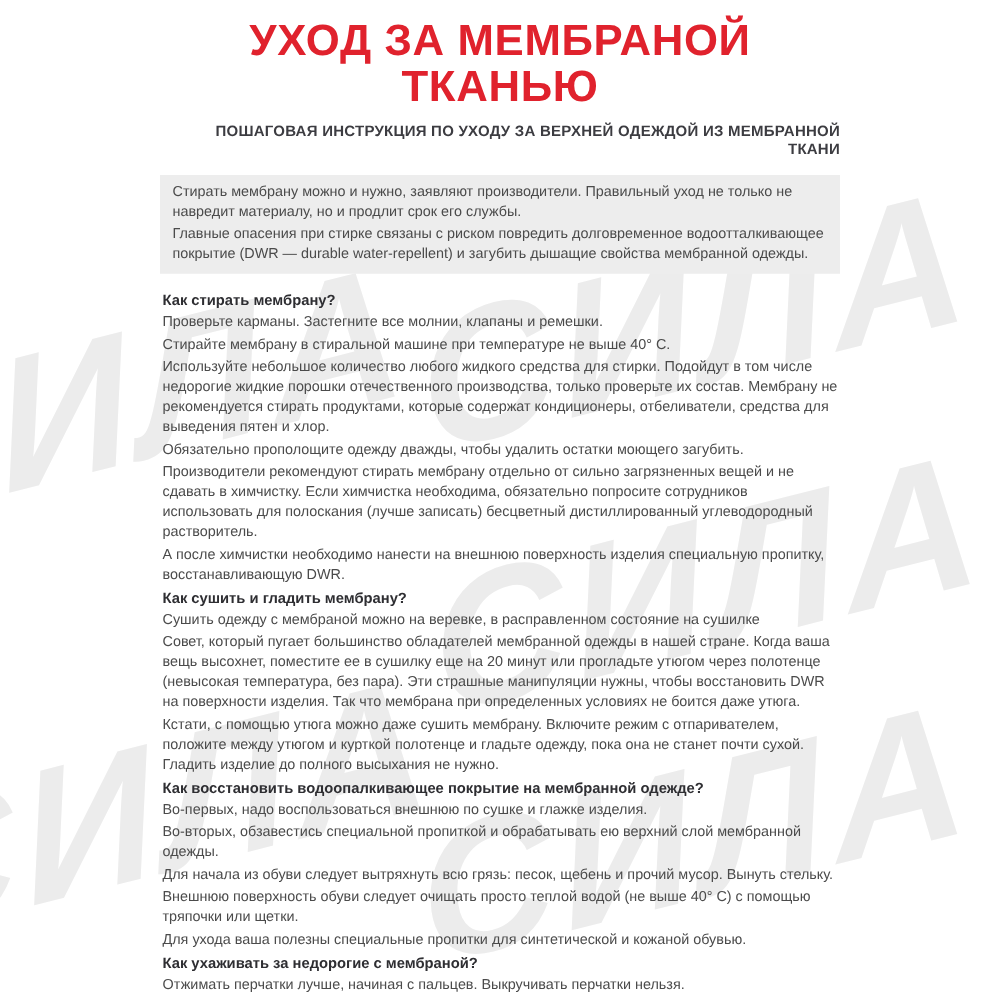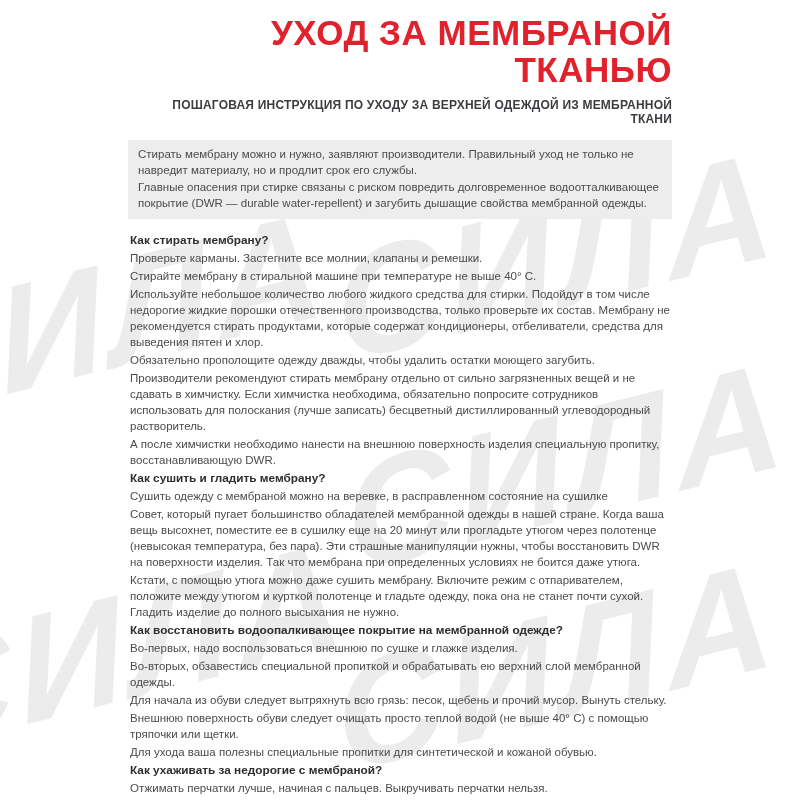--- a/index.html
+++ b/index.html
@@ -32,21 +32,21 @@
   .wm4{left:-100px;top:560px;}
   .wm5{left:330px;top:580px;}
   .page{
     position:relative;
     z-index:1;
     width:544px;
     margin:0 auto;
   }
   .title{
     margin-top:15px;
-    text-align:right;
+    text-align:center;
     color:#e0222d;
     font-size:35px;
     font-weight:bold;
     letter-spacing:0.5px;
     line-height:1.05;
   }
   .subtitle{
     margin-top:9px;
     text-align:right;
     color:#3c3c41;

